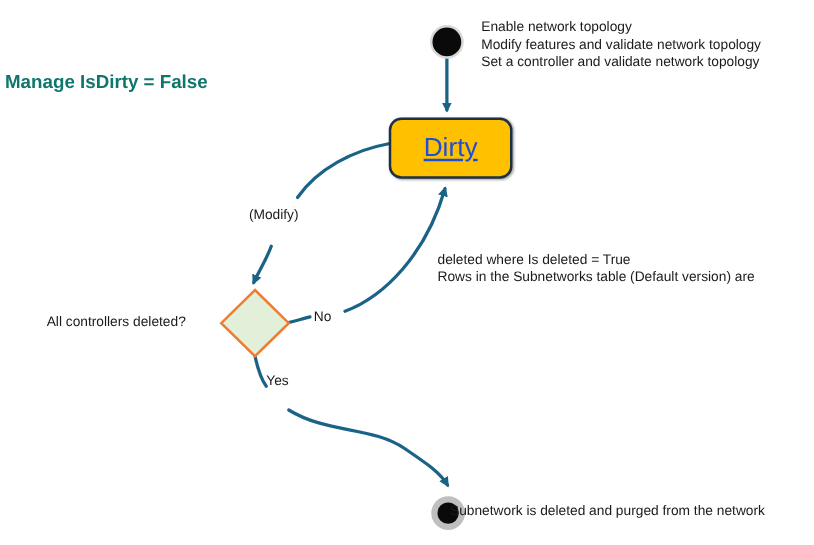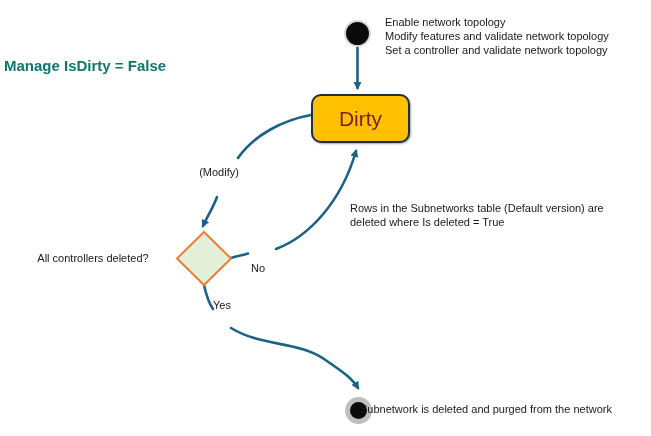--- a/index.html
+++ b/index.html
@@ -43,23 +43,24 @@
     box-sizing: border-box;
     background: var(--state-fill);
     border: 2px solid var(--state-border);
     border-radius: 10px;
     box-shadow: 1px 1px 2px rgba(0,0,0,0.35);
     display: flex;
     align-items: center;
     justify-content: center;
   }
   .state-label {
-    color: #7f1d1d;
+    color: #1d4ed8;
     font-size: 21px;
     line-height: 21px;
+    text-decoration: underline;
   }
   .initial-node {
     position: absolute;
     left: 344px; top: 20px;
     width: 27px; height: 27px;
     box-sizing: border-box;
     background: var(--node-black);
     border: 2px solid #d8d8d8;
     border-radius: 50%;
   }
@@ -74,21 +75,21 @@
     justify-content: center;
   }
   .final-node .inner {
     width: 17px; height: 17px;
     background: var(--node-black);
     border-radius: 50%;
   }
   .update-label { left: 154px; top: 165px; width: 130px; text-align: center; }
   .update-label span { display: block; }
   .all-controllers { left: 30px; top: 251px; width: 126px; text-align: center; }
-  .no-label  { left: 251px; top: 261px; }
+  .no-label  { left: 251px; top: 247px; }
   .yes-label { left: 213px; top: 298px; }
   .top-annotation { left: 385px; top: 15px; }
   .top-annotation span { display: block; }
   .rows-note { left: 350px; top: 201px; }
   .rows-note span { display: block; }
   .final-annotation { left: 360px; top: 402px; }
 </style>
 </head>
 <body>
 
@@ -130,22 +131,22 @@
 
   <div class="state-box">
     <span class="state-label">Dirty</span>
   </div>
 
   <div class="txt update-label">
     <span>(Modify)</span>
   </div>
 
   <div class="txt rows-note">
+    <span>deleted where Is deleted = True</span>
     <span>Rows in the Subnetworks table (Default version) are</span>
-    <span>deleted where Is deleted = True</span>
   </div>
 
   <div class="txt all-controllers">All controllers deleted?</div>
 
   <div class="txt no-label">No</div>
 
   <div class="txt yes-label">Yes</div>
 
   <div class="final-node">
     <div class="inner"></div>

